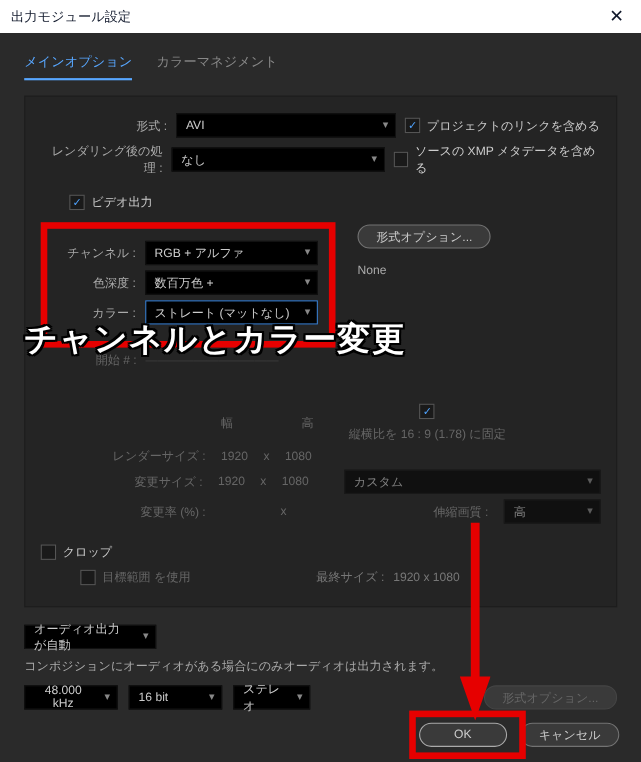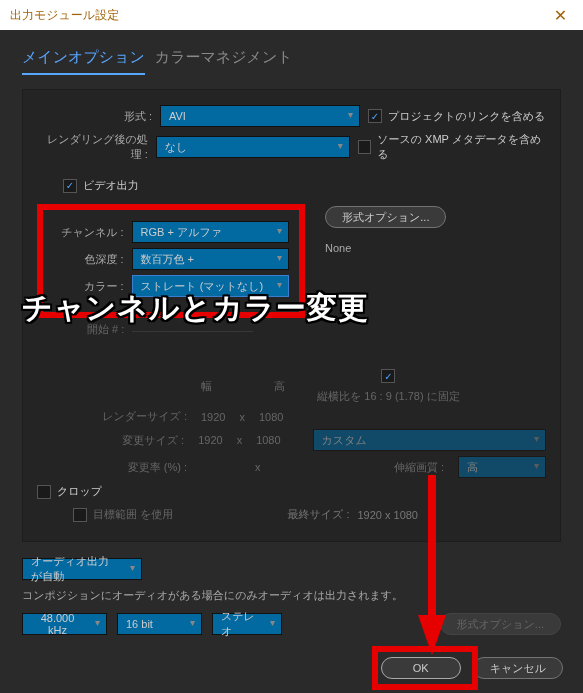--- a/index.html
+++ b/index.html
@@ -1,39 +1,39 @@
 <!DOCTYPE html>
 <html><head>
 <meta charset="utf-8">
 <style>
 * { margin: 0; padding: 0; box-sizing: border-box; font-family: "Meiryo", "Yu Gothic", sans-serif; }
 body { background: #2a2a2a; color: #ccc; font-size: 11px; width: 583px; height: 693px; position: relative; overflow: hidden; }
 
 
-.titlebar { background: #fff; color: #a16207; height: 30px; display: flex; align-items: center; justify-content: space-between; padding: 0 0 0 10px; font-size: 12px; }
+.titlebar { background: #fff; color: #0f172a; height: 30px; display: flex; align-items: center; justify-content: space-between; padding: 0 0 0 10px; font-size: 12px; }
 .titlebar .close { width: 45px; height: 30px; display: flex; align-items: center; justify-content: center; font-size: 16px; }
 
 
 .content { padding: 18px 22px 0 22px; }
 
 
-.tabs { display: flex; gap: 10px; margin-bottom: 14px; font-size: 15px; }
+.tabs { display: flex; gap: 22px; margin-bottom: 14px; font-size: 12px; }
 .tab { color: #888; padding-bottom: 6px; cursor: pointer; }
 .tab.active { color: #58a7ff; border-bottom: 2px solid #58a7ff; }
 
 
 .panel { border: 1px solid #1d1d1d; background: #242424; padding: 10px 14px 14px 14px; margin-bottom: 16px; }
 
 
 .row { display: flex; align-items: center; gap: 8px; margin: 5px 0; }
 .lbl { width: 115px; text-align: right; color: #aaa; font-size: 11px; }
 .lbl.sm { width: 85px; }
 
 
-.select { background: #0369a1; border: 1px solid #111; color: #ccc; height: 22px; padding: 0 22px 0 8px; position: relative; display: flex; align-items: center; cursor: pointer; appearance: none; }
+.select { background: #000000; border: 1px solid #111; color: #ccc; height: 22px; padding: 0 22px 0 8px; position: relative; display: flex; align-items: center; cursor: pointer; appearance: none; }
 .select::after { content: "▾"; position: absolute; right: 6px; top: 3px; color: #888; font-size: 10px; }
 .select.w1 { width: 200px; }
 .select.w2 { width: 175px; }
 .select.w3 { width: 175px; }
 .select.blue { border: 1px solid #3a7fcf; }
 .select.wA { width: 120px; }
 .select.wB { width: 85px; text-align: center; }
 .select.wC { width: 85px; }
 .select.wD { width: 70px; }
 .select.wF { width: 88px; }
@@ -53,21 +53,21 @@
 
 
 .overlay-text { position: absolute; left: 22px; top: 288px; font-size: 30px; font-weight: 900; color: #fff; text-shadow: -2px -2px 0 #000, 2px -2px 0 #000, -2px 2px 0 #000, 2px 2px 0 #000, -2px 0 0 #000, 2px 0 0 #000, 0 -2px 0 #000, 0 2px 0 #000; letter-spacing: 1px; z-index: 10; }
 
 
 .sizegrid { margin-left: 60px; color: #777; }
 .sizegrid .row { gap: 14px; }
 .sizegrid .grey { color: #666; }
 
 
-.crop { margin-top: 6px; }
+.crop { margin-top: 18px; }
 .crop .hdr { display: flex; align-items: center; gap: 6px; margin-bottom: 8px; }
 .crop .meta { color: #777; }
 .croprow { display: flex; gap: 50px; margin-left: 50px; color: #777; }
 .croprow span b { color: #4ea6ff; font-weight: normal; margin-left: 4px; }
 
 
 .audio-note { color: #aaa; margin: 8px 0 10px 0; font-size: 11px; }
 
 
 .footer { position: absolute; bottom: 14px; right: 20px; display: flex; gap: 12px; }

